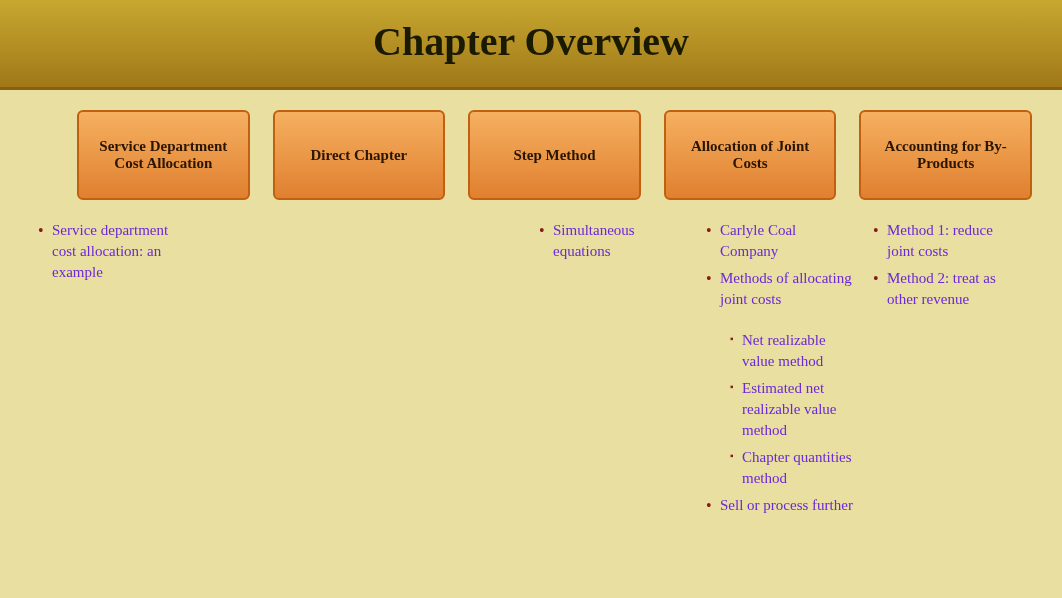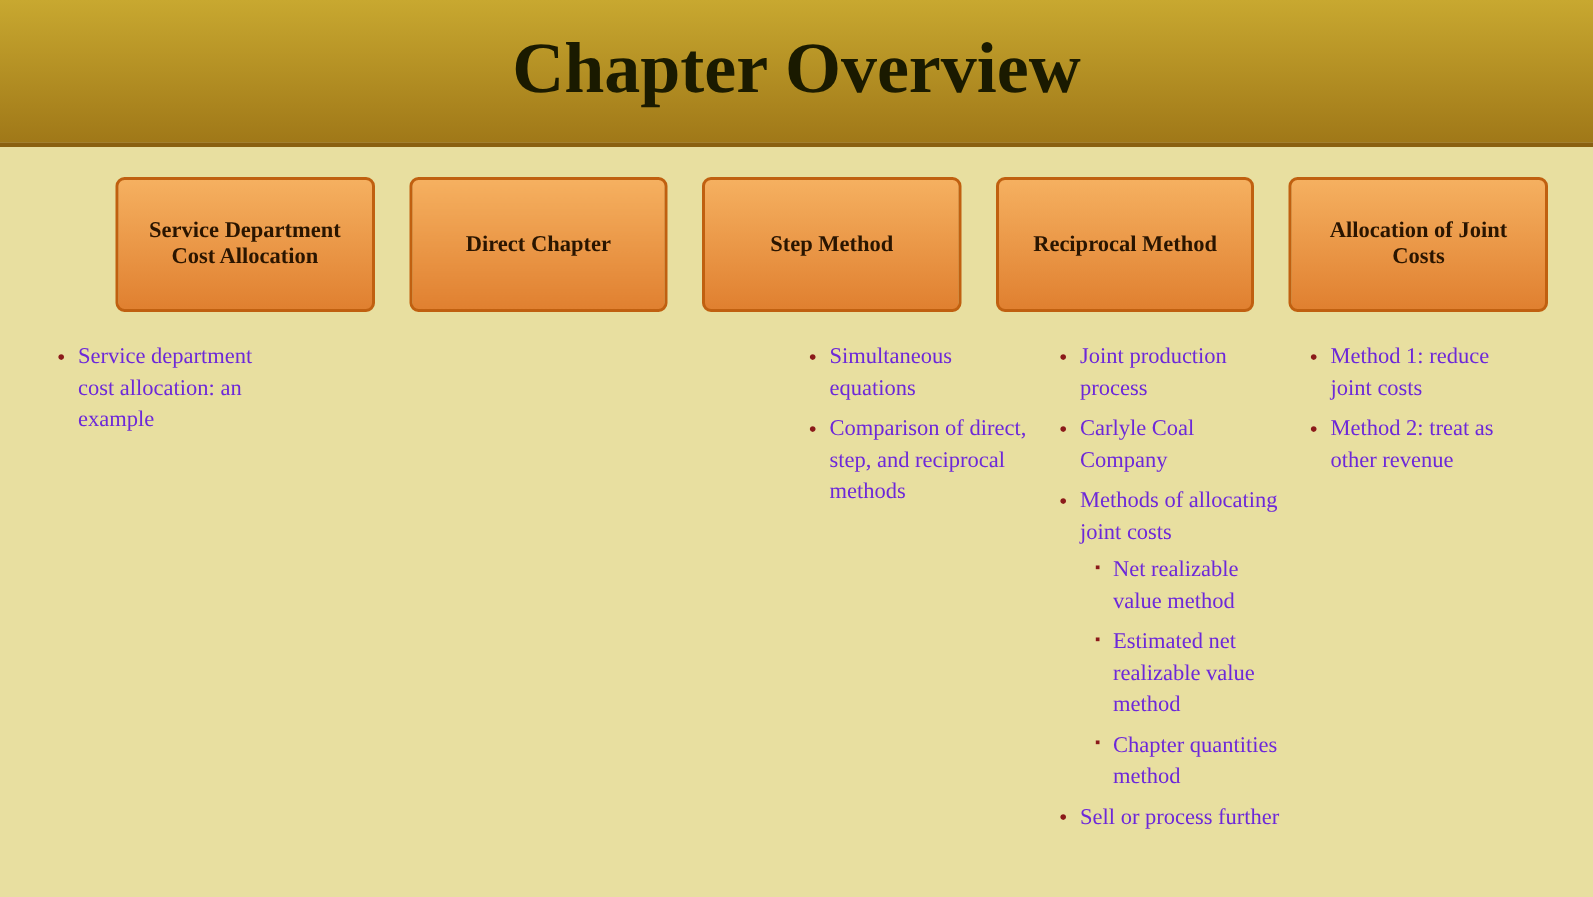--- a/index.html
+++ b/index.html
@@ -12,21 +12,21 @@
     }
 
     .header {
       background: linear-gradient(to bottom, #c8a830, #a07818);
       text-align: center;
       padding: 18px 0 22px 0;
       border-bottom: 3px solid #8a6010;
     }
 
     .header-title {
-      font-size: 48px;
+      font-size: 40px;
       font-weight: bold;
       color: #1a1a00;
       font-family: Georgia, serif;
     }
 
     .content-area {
       background-color: #e8dfa0;
       margin: 0;
       padding: 20px 30px 30px 30px;
       min-height: 530px;
@@ -83,21 +83,21 @@
     .col ul li::before {
       content: '•';
       position: absolute;
       left: 0;
       top: 0;
       color: #8b1a1a;
       font-size: 16px;
     }
 
     .sub-list {
-      margin-top: 4px;
+      margin-top: 20px;
       padding-left: 10px !important;
     }
 
     .sub-list li {
       padding-left: 12px !important;
     }
 
     .sub-list li::before {
       content: '▪' !important;
       font-size: 10px !important;
@@ -116,24 +116,24 @@
     <div class="tab-box">
       <span>Service Department Cost Allocation</span>
     </div>
     <div class="tab-box">
       <span>Direct Chapter</span>
     </div>
     <div class="tab-box">
       <span>Step Method</span>
     </div>
     <div class="tab-box">
-      <span>Reciprocal Method</span>
+      <span>Allocation of Joint Costs</span>
     </div>
     <div class="tab-box">
-      <span>Allocation of Joint Costs</span>
+      <span>Accounting for By-Products</span>
     </div>
   </div>
 
   <div class="columns-row">
 
     <div class="col">
       <ul>
         <li>
           <span>Service department cost allocation: an example</span>
         </li>
@@ -142,31 +142,25 @@
 
     <div class="col"></div>
 
     <div class="col"></div>
 
     <div class="col">
       <ul>
         <li>
           <span>Simultaneous equations</span>
         </li>
-        <li>
-          <span>Comparison of direct, step, and reciprocal methods</span>
-        </li>
       </ul>
     </div>
 
     <div class="col">
       <ul>
-        <li>
-          <span>Joint production process</span>
-        </li>
         <li>
           <span>Carlyle Coal Company</span>
         </li>
         <li>
           <span>Methods of allocating joint costs</span>
           <ul class="sub-list">
             <li>
               <span>Net realizable value method</span>
             </li>
             <li>

